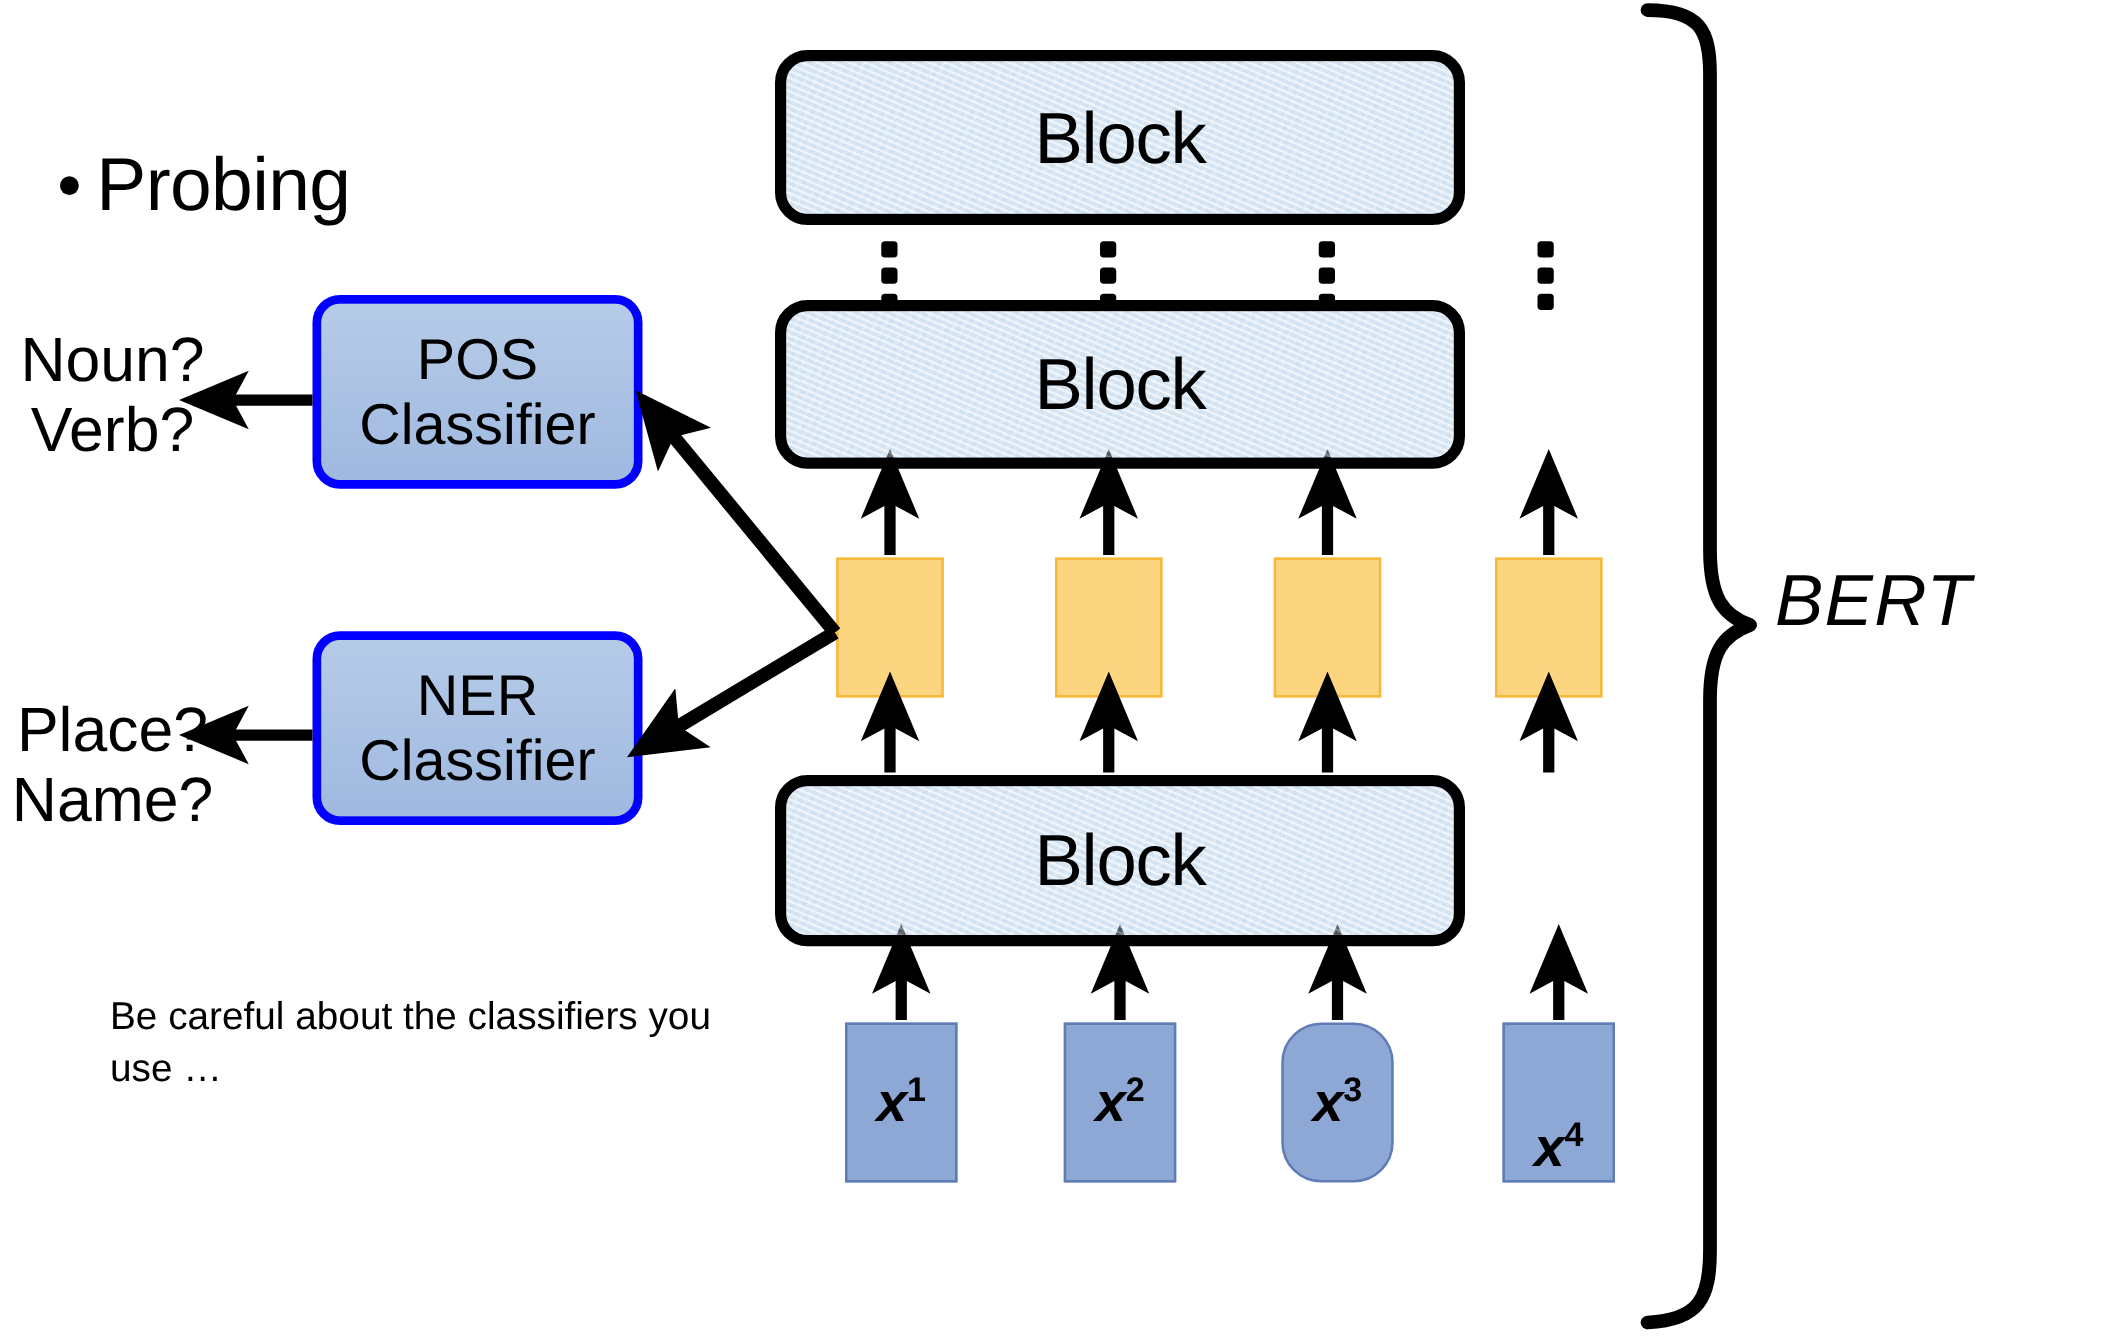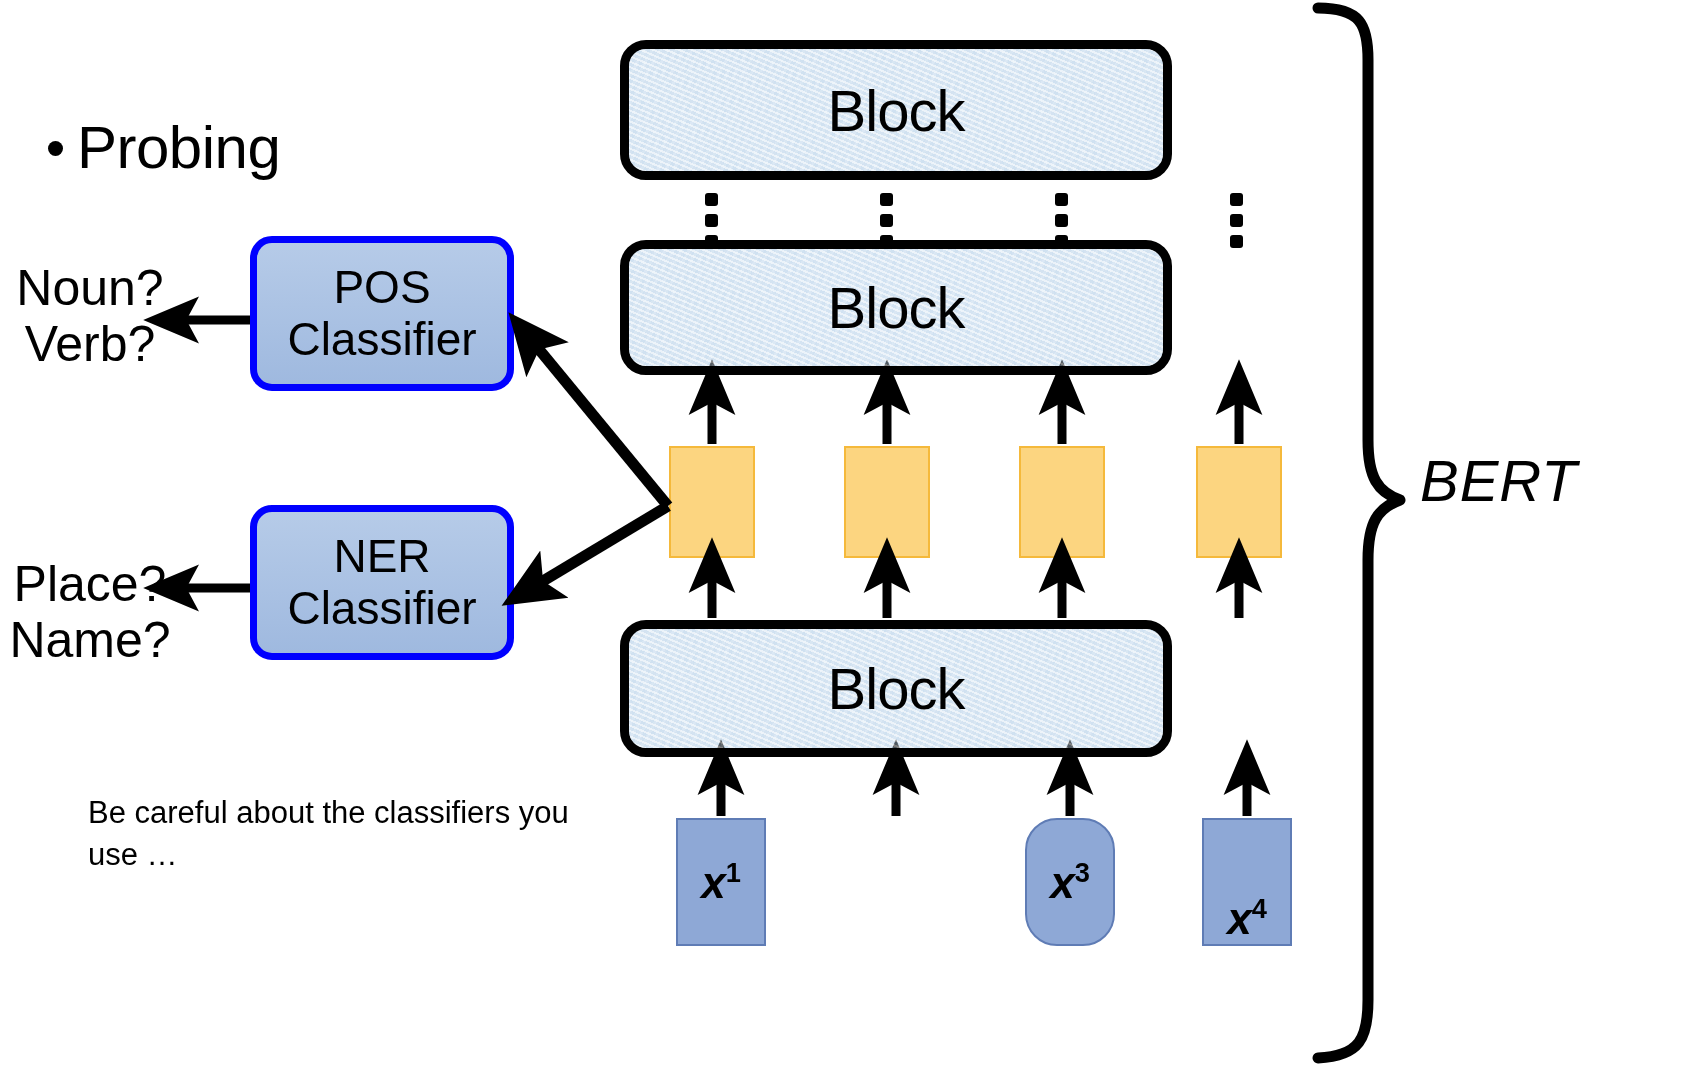--- a/index.html
+++ b/index.html
@@ -117,20 +117,23 @@
     </div>
 
   <div class="hstate" style="left:669px;"></div>
   <div class="hstate" style="left:844px;"></div>
   <div class="hstate" style="left:1019px;"></div>
   <div class="hstate" style="left:1196px;"></div>
 
   <div class="token" style="left:676px;">
     <span><em style="font-style:italic">x</em><sup>1</sup></span>
   </div>
+  <div class="token" style="left:851px;">
+    <span><em style="font-style:italic">x</em><sup>2</sup></span>
+  </div>
   <div class="token" style="left:1025px;border-radius:32px;">
     <span><em style="font-style:italic">x</em><sup>3</sup></span>
   </div>
   <div class="token" style="left:1202px;align-items:flex-end;">
     <span><em style="font-style:italic">x</em><sup>4</sup></span>
   </div>
 
   <div class="caption">Be careful about the classifiers you use …</div>
 
   <div class="bert-label">BERT</div>

